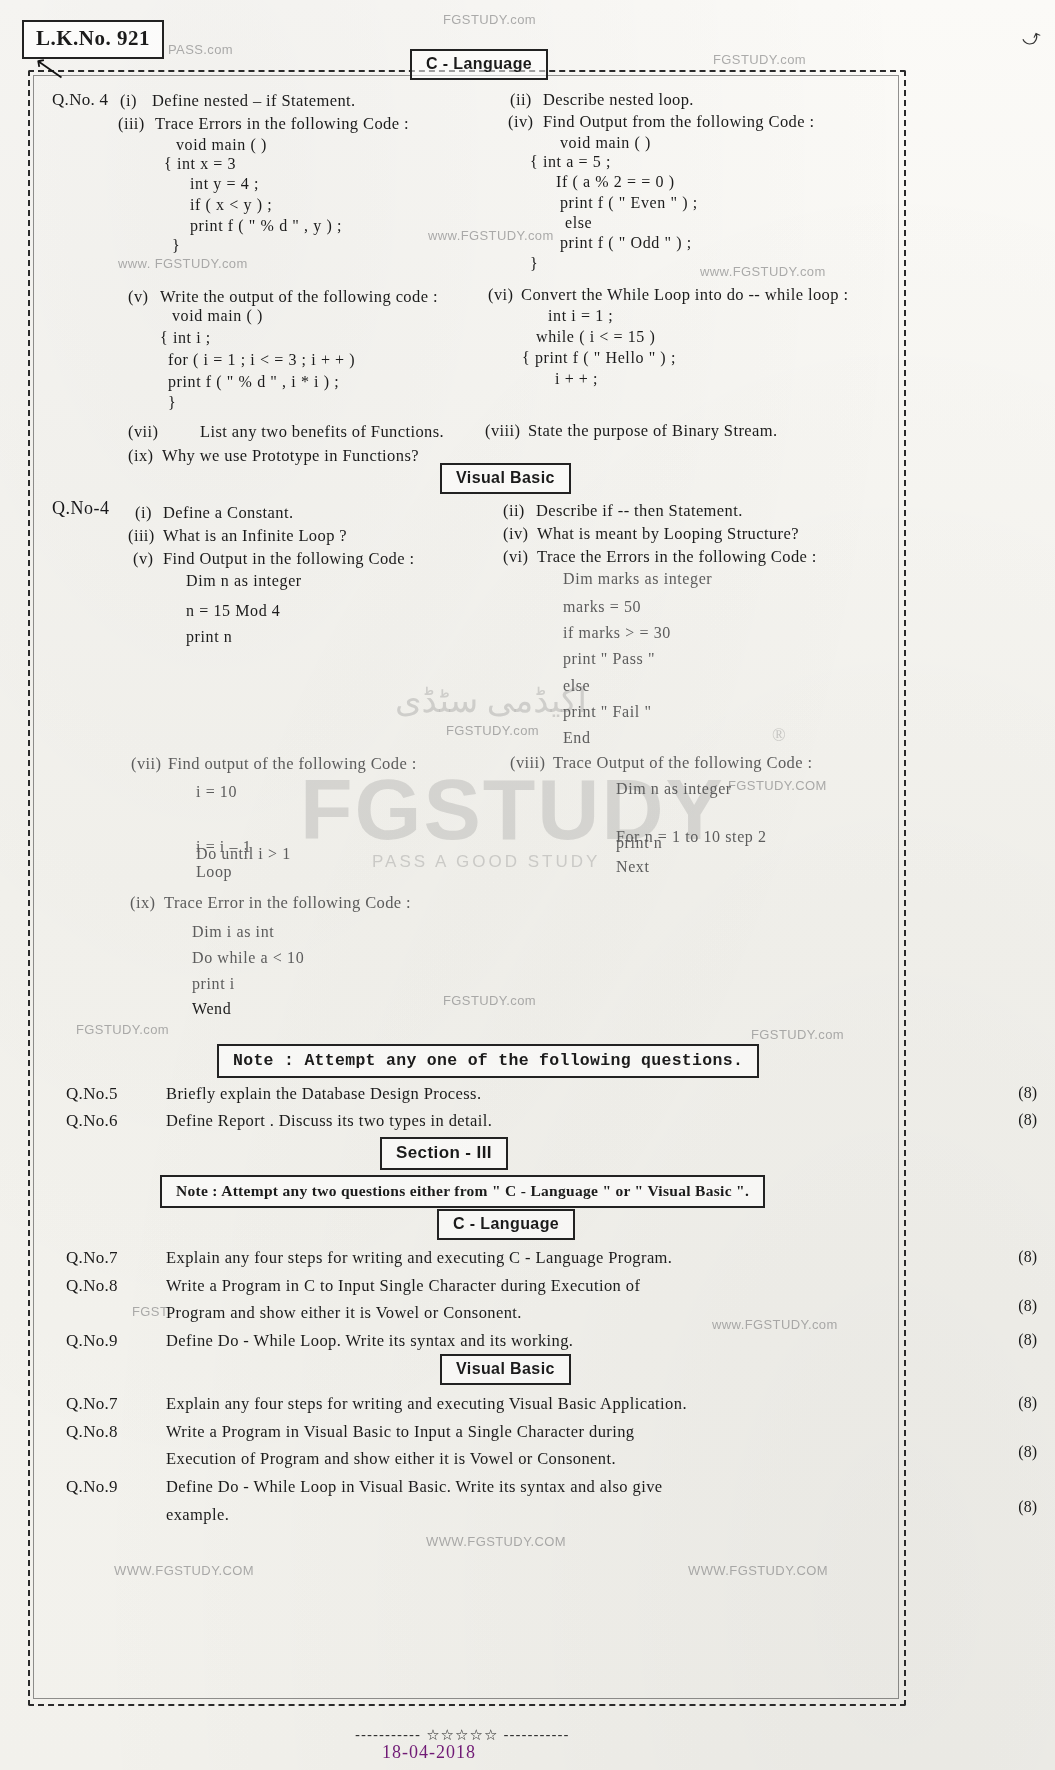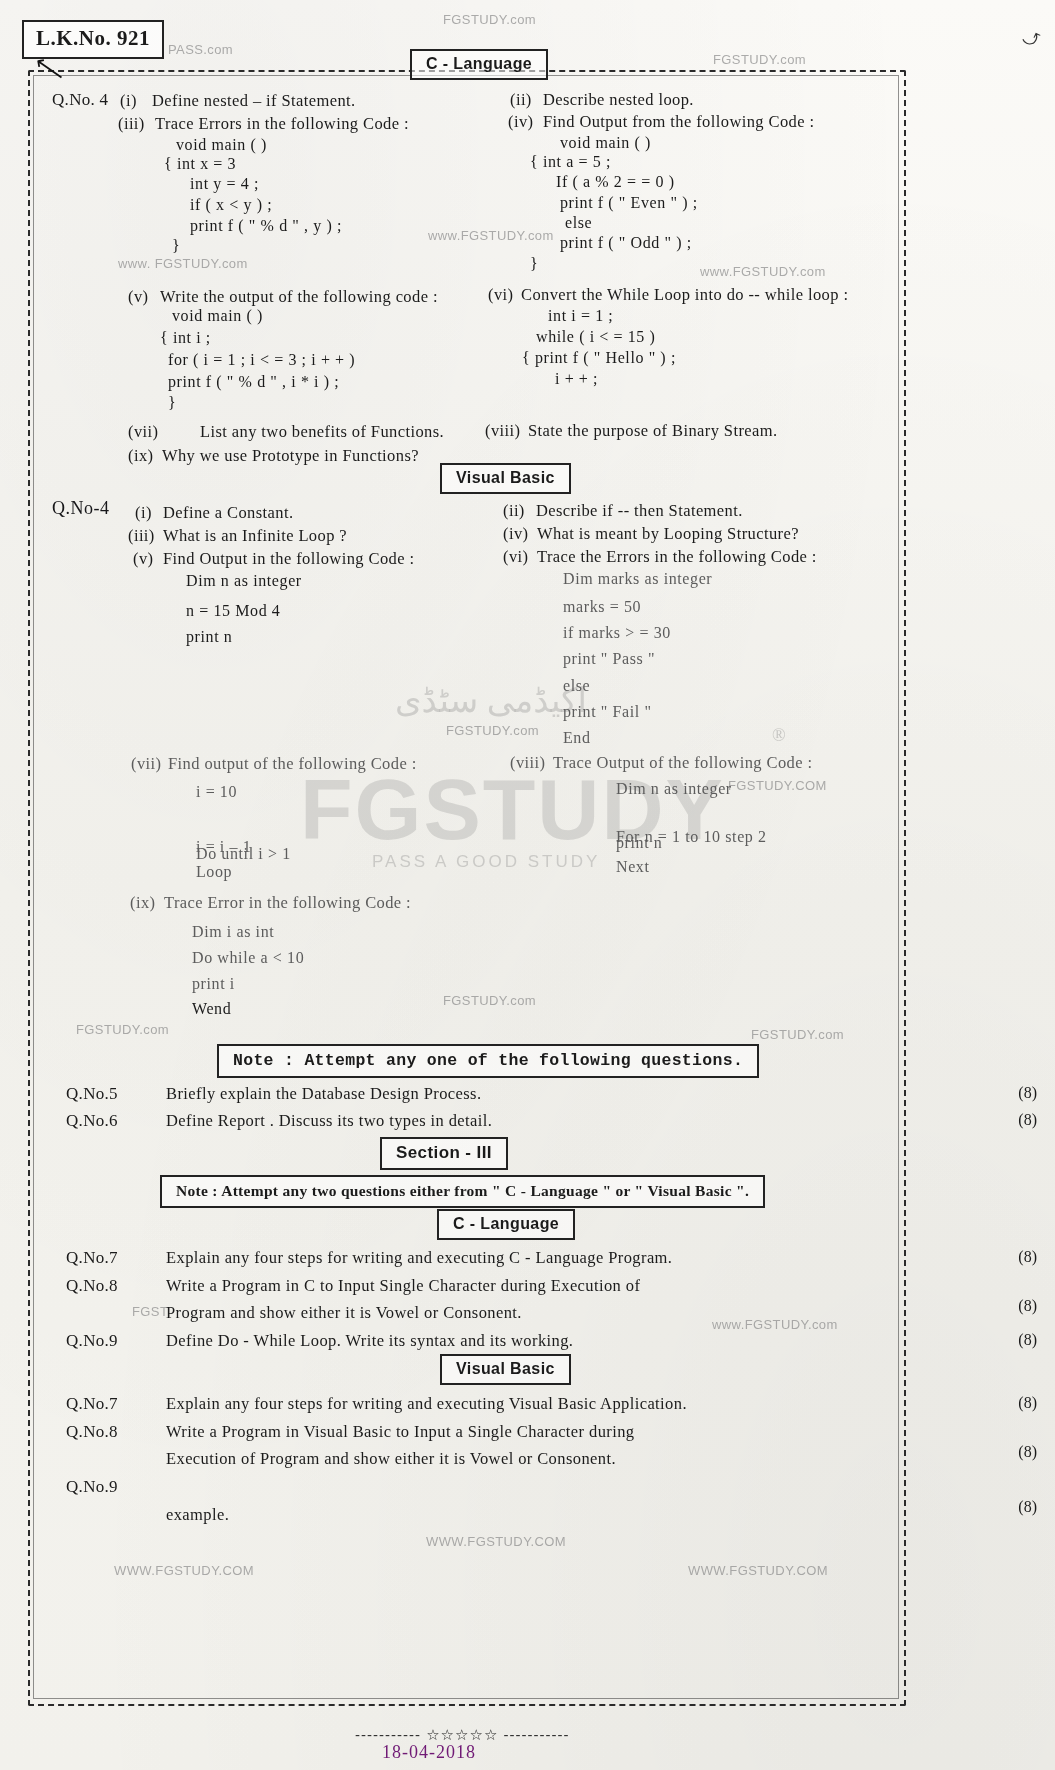--- a/index.html
+++ b/index.html
@@ -388,20 +388,21 @@
   <div class="qlabel" style="left:66px; top:1394px;">Q.No.7</div>
   <div class="t" style="left:166px; top:1394px;">Explain  any  four  steps  for  writing  and  executing  Visual  Basic  Application.</div>
   <div class="marks" style="top:1394px;">(8)</div>
 
   <div class="qlabel" style="left:66px; top:1422px;">Q.No.8</div>
   <div class="t" style="left:166px; top:1449px;">Execution   of  Program  and  show  either  it  is  Vowel  or  Consonent.</div>
   <div class="t" style="left:166px; top:1422px;">Write  a  Program  in  Visual  Basic  to  Input  a  Single   Character  during</div>
   <div class="marks" style="top:1443px;">(8)</div>
 
   <div class="qlabel" style="left:66px; top:1477px;">Q.No.9</div>
+  <div class="t" style="left:166px; top:1477px;">Define  Do - While  Loop  in  Visual  Basic. Write  its  syntax  and  also  give</div>
   <div class="t" style="left:166px; top:1505px;">example.</div>
   <div class="marks" style="top:1498px;">(8)</div>
 
   <div class="footer-line">
     <span>-----------</span>
     <span class="stars">☆☆☆☆☆</span>
     <span>-----------</span>
   </div>
   <div class="date-hand">18-04-2018</div>
 

